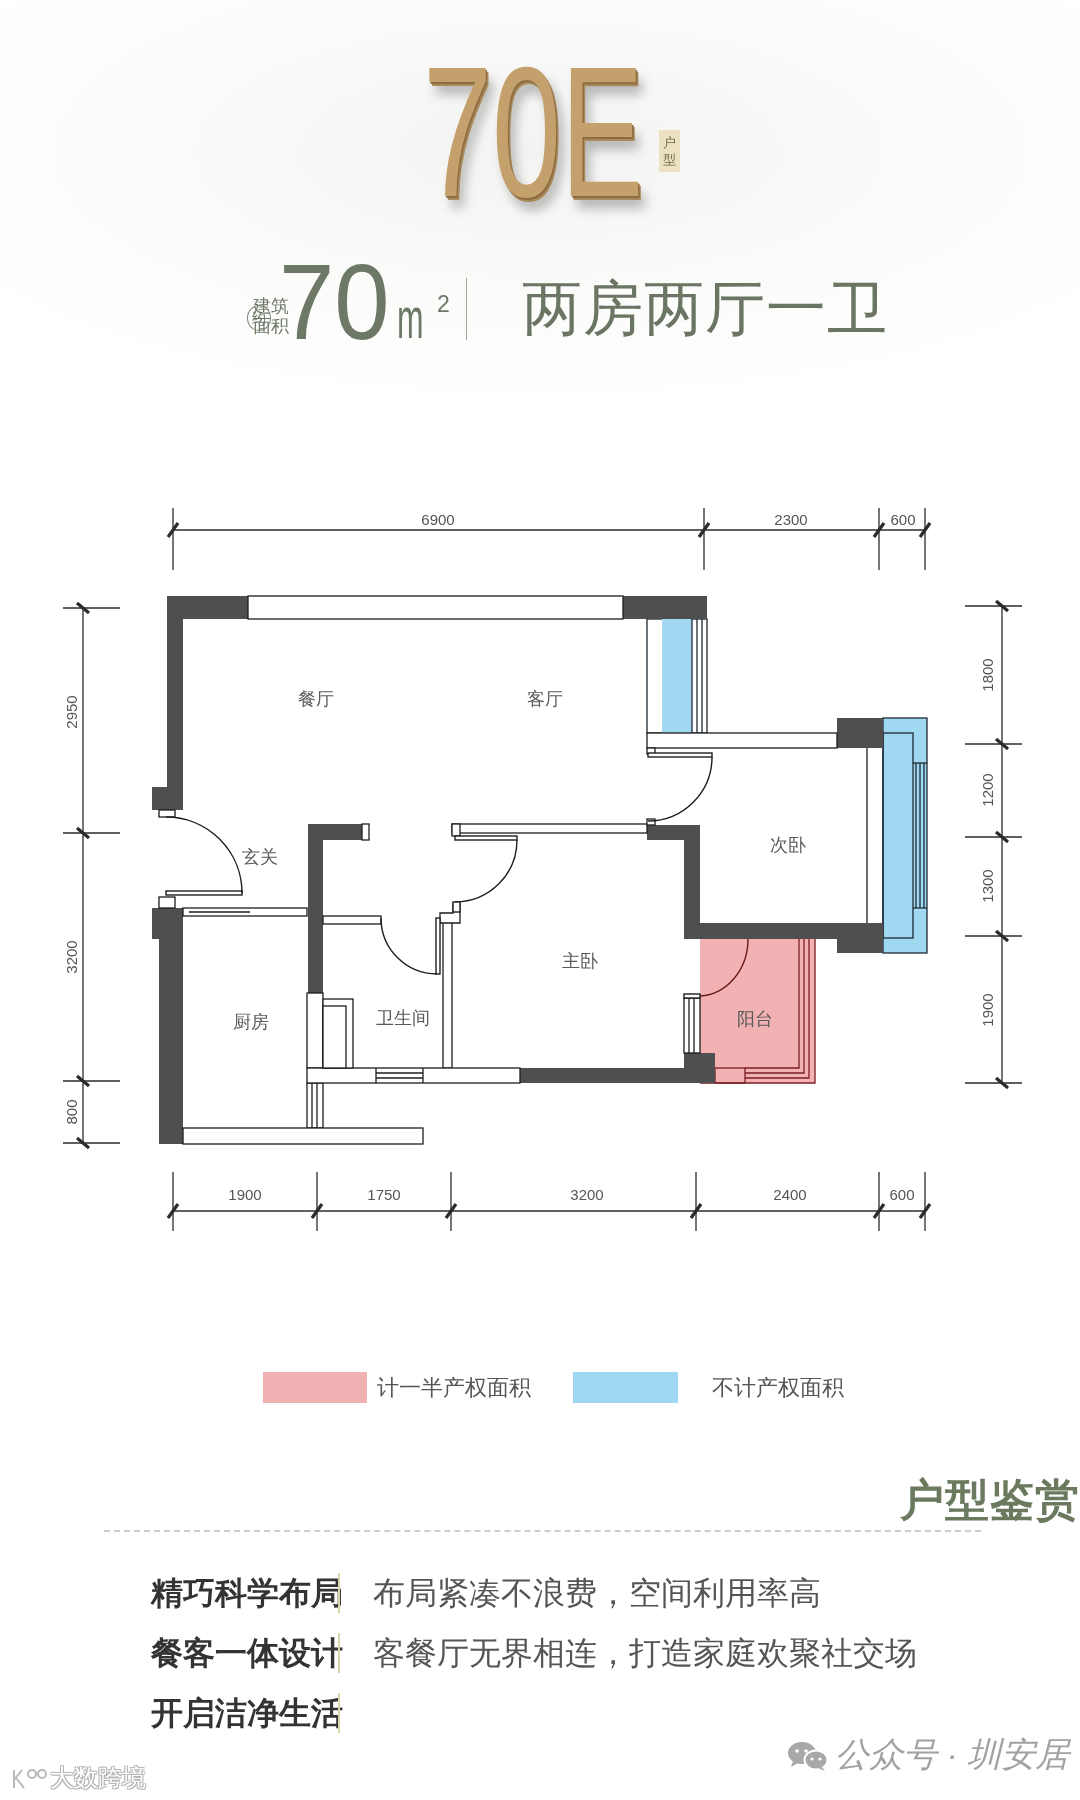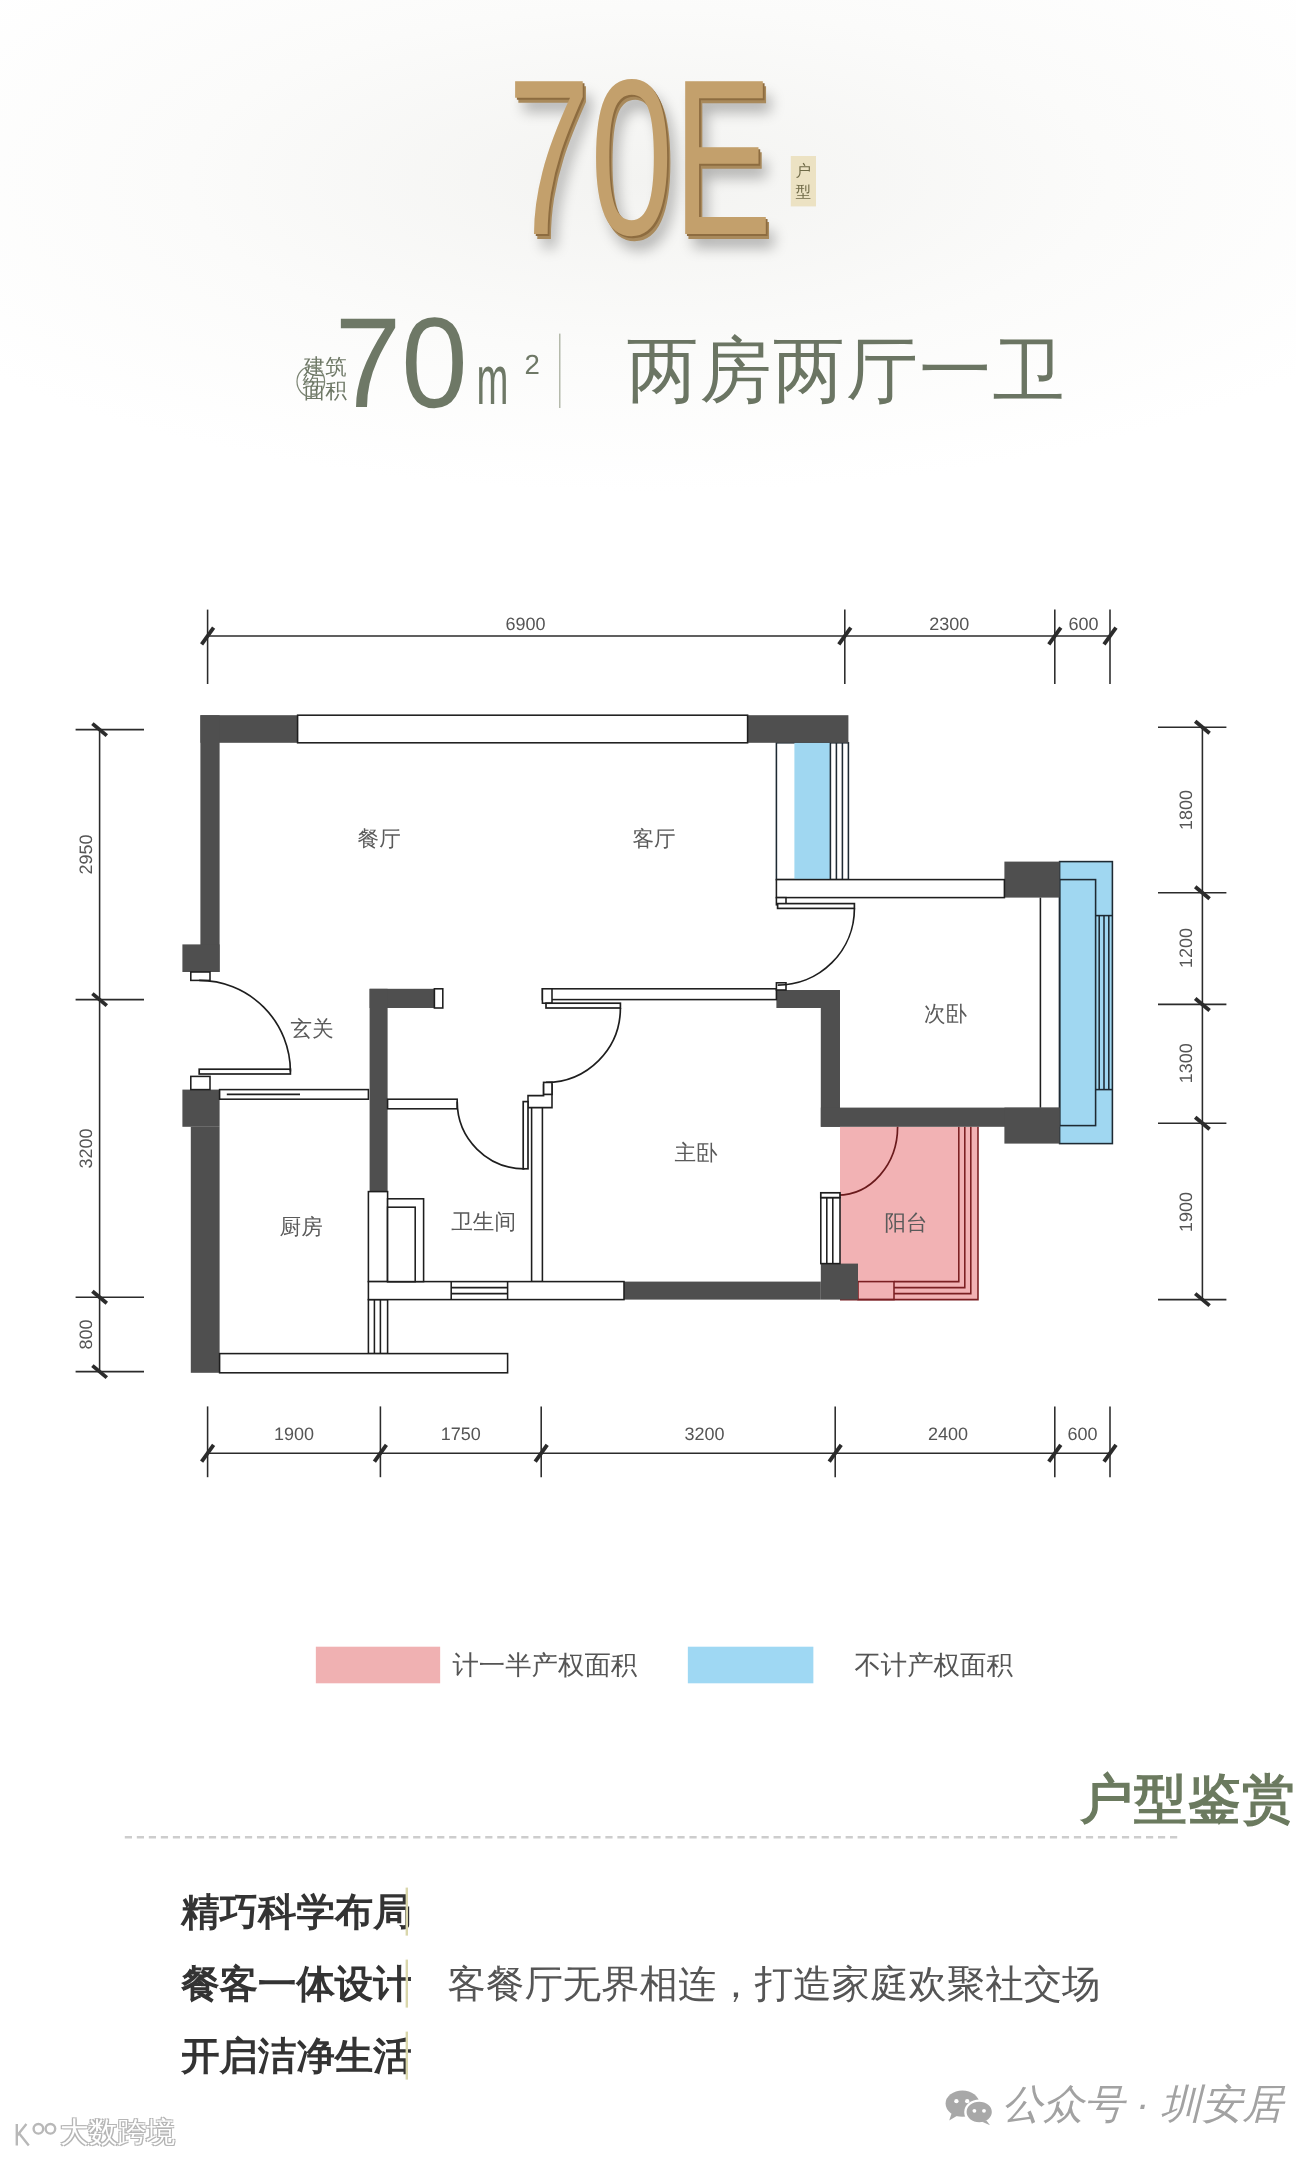--- a/index.html
+++ b/index.html
@@ -263,20 +263,21 @@
       <rect x="0" y="0" width="105" height="31" fill="#9fd8f3"></rect>
     </svg>
   </div>
   <div class="abs legend-text" style="left:712px; top:1372px;">不计产权面积</div>
 
   <div class="abs heading">户型鉴赏</div>
   <div class="abs dashline"></div>
 
   <div class="abs row-title" style="top:1573px">精巧科学布局</div>
   <div class="abs row-divider" style="top:1573px"></div>
+  <div class="abs row-desc" style="top:1573px">布局紧凑不浪费，空间利用率高</div>
 
   <div class="abs row-title" style="top:1633px">餐客一体设计</div>
   <div class="abs row-divider" style="top:1633px"></div>
   <div class="abs row-desc" style="top:1633px">客餐厅无界相连，打造家庭欢聚社交场</div>
 
   <div class="abs row-title" style="top:1693px">开启洁净生活</div>
   <div class="abs row-divider" style="top:1693px"></div>
 
   <svg class="abs" style="left:10px; top:1766px;" width="38" height="26" viewBox="0 0 38 26">
     <g fill="none" stroke="#b8b8b8" stroke-width="2">

